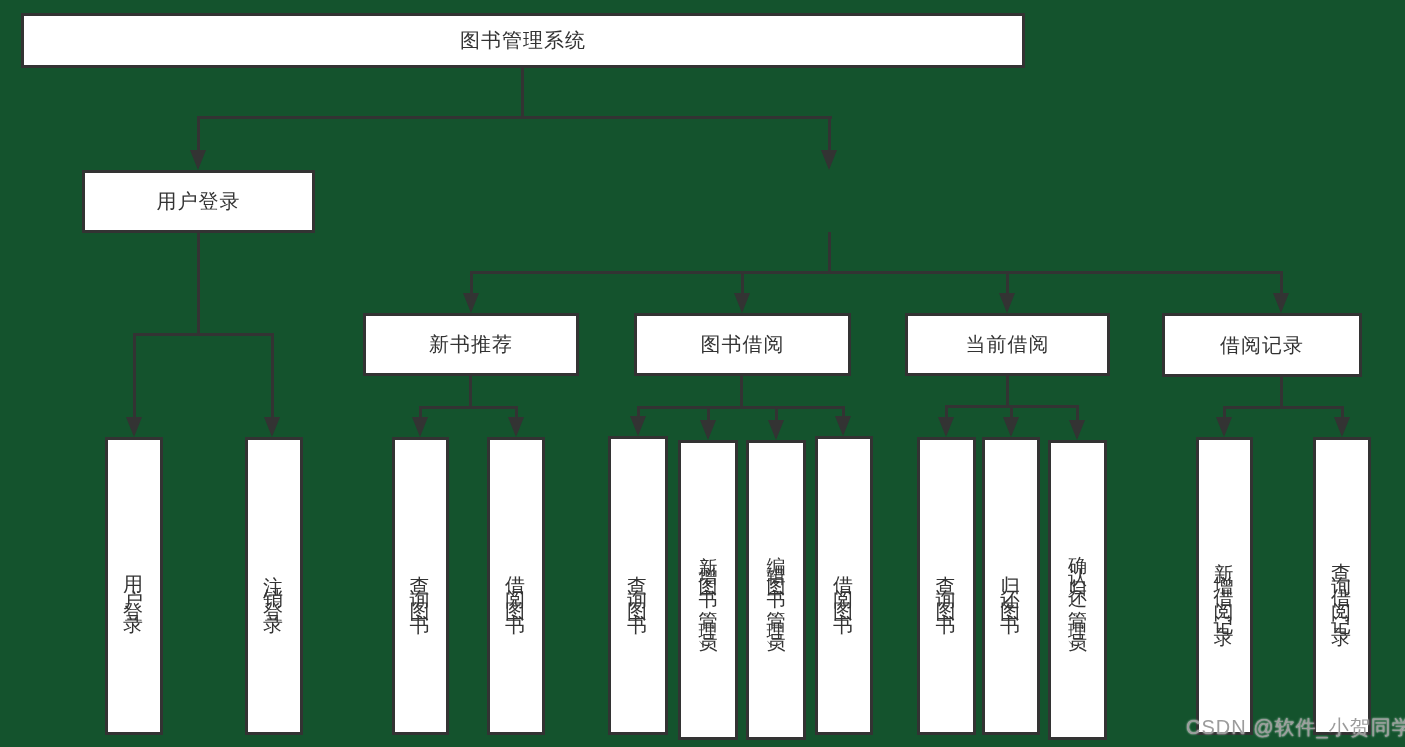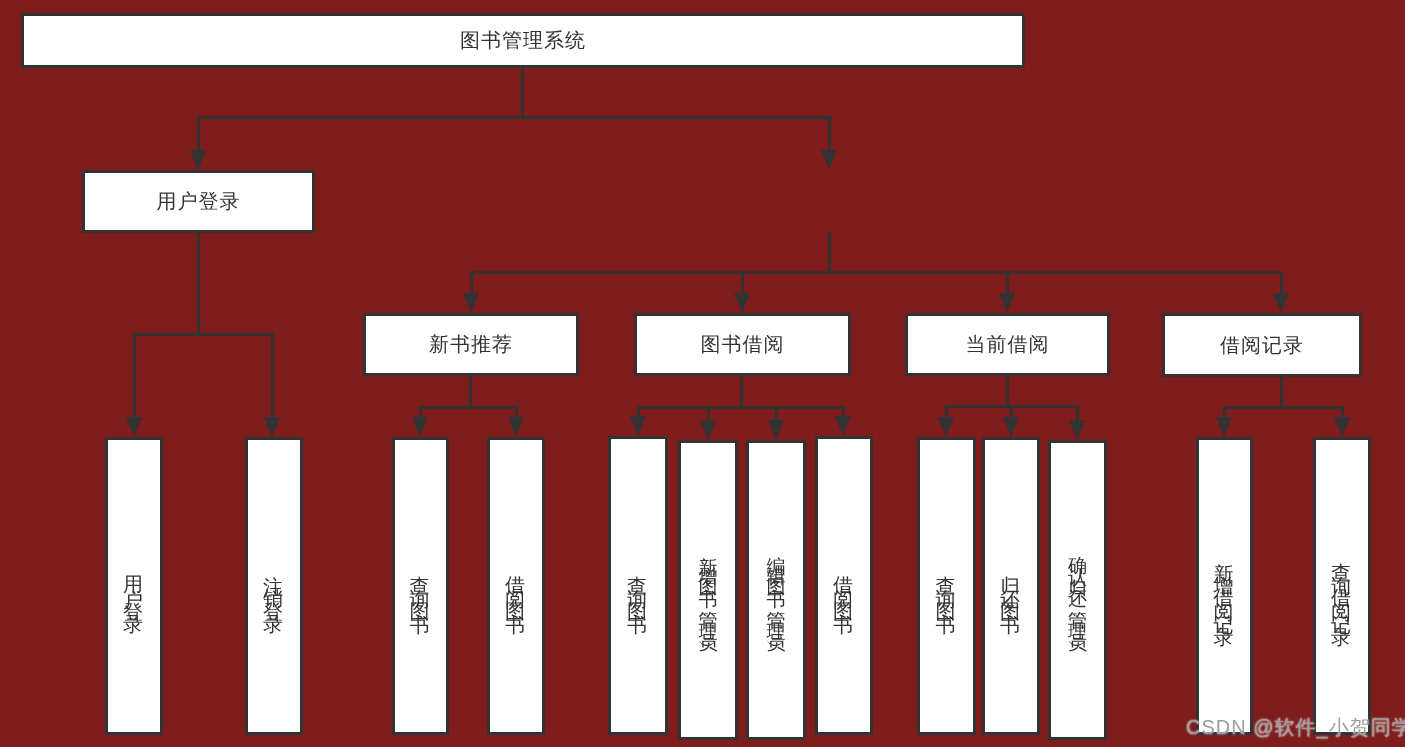--- a/index.html
+++ b/index.html
@@ -2,21 +2,21 @@
 <html><head>
 <meta charset="utf-8">
 <style>
   * { box-sizing: border-box; margin: 0; padding: 0; }
   html, body { background: #ffffff; }
   body { font-family: "Liberation Sans", sans-serif; }
   #canvas {
     position: relative;
     width: 1405px;
     height: 747px;
-    background: #7f1d1d;
+    background: #14532d;
     overflow: hidden;
   }
   .hbox {
     position: absolute;
     background: #ffffff;
     border: 3px solid #333333;
     color: #333333;
     font-size: 20px;
     letter-spacing: 1px;
     display: flex;

